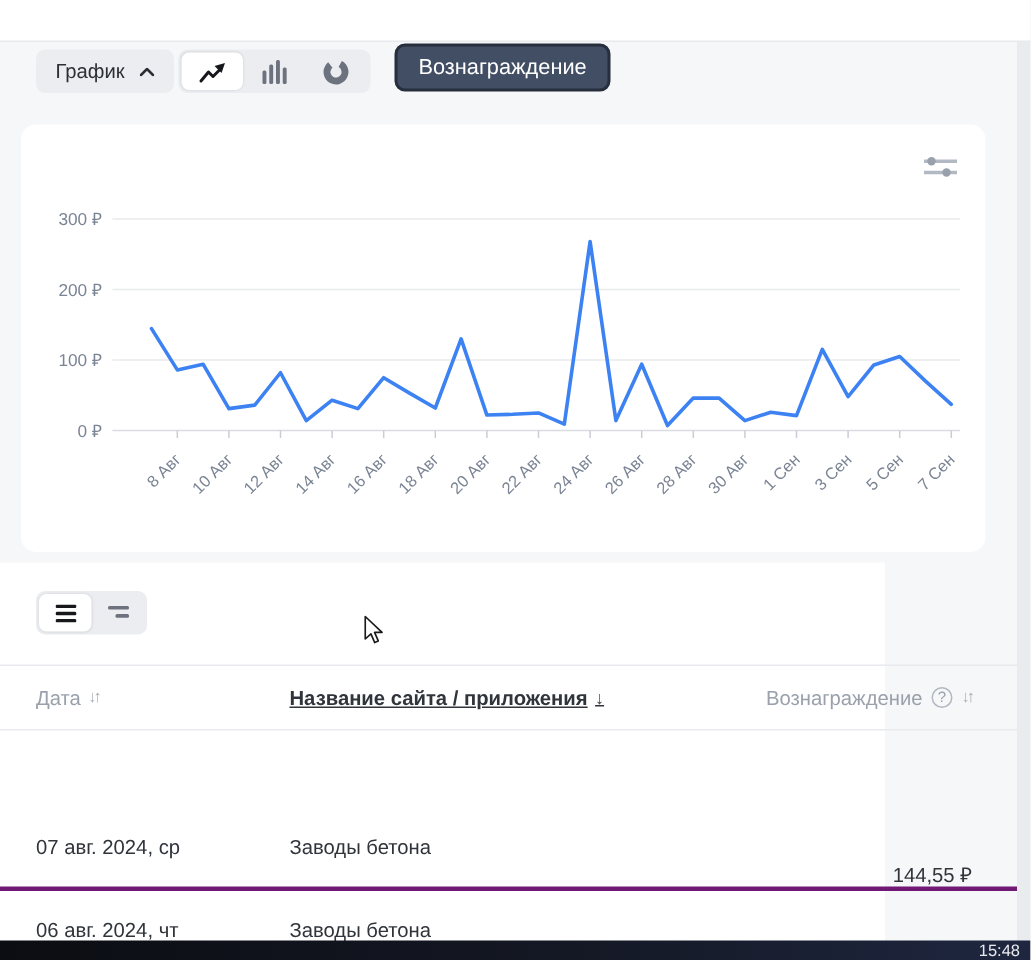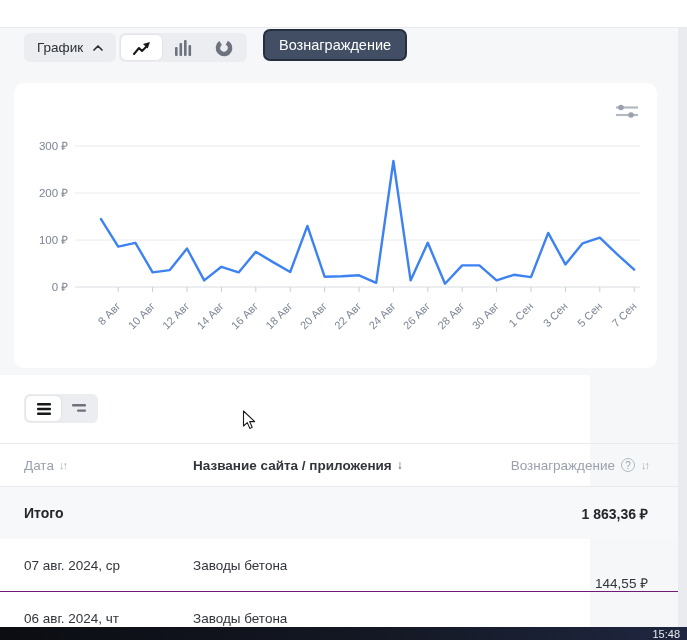--- a/index.html
+++ b/index.html
@@ -44,38 +44,38 @@
     background:#ebedf0;border-radius:6px;display:flex;align-items:center;padding:2px;box-sizing:border-box;
   }
   .view-toggle .seg{height:25px;}
 
   .thead{
     position:absolute;left:0;top:68px;width:678px;height:44px;box-sizing:border-box;
     border-top:1px solid #e8eaed;border-bottom:1px solid #e8eaed;
     display:flex;align-items:center;font-size:13.5px;
   }
   .col-date{position:absolute;left:24px;color:#9aa1ac;display:flex;align-items:center;gap:5px;}
-  .col-site{position:absolute;left:193px;color:#30343b;font-weight:bold;display:flex;align-items:center;gap:5px;}
+  .col-site{position:absolute;left:193px;color:#30343b;font-weight:bold;display:flex;align-items:center;gap:5px;text-decoration:underline;}
   .col-val{position:absolute;right:30px;color:#9aa1ac;display:flex;align-items:center;gap:6px;}
   .sort-pair{font-size:11px;color:#a9aeb8;letter-spacing:-2px;}
   .sort-single{font-size:12px;color:#4a4f57;}
   .help-badge{
     width:14px;height:14px;border:1px solid #b3b9c2;border-radius:50%;
     font-size:10px;color:#9aa1ac;display:inline-flex;align-items:center;justify-content:center;box-sizing:border-box;
   }
 
   .total-row{
     position:absolute;left:0;top:112px;width:678px;height:52px;background:#f7f8f9;
     display:flex;align-items:center;font-size:14px;font-weight:bold;color:#23262b;
   }
   .total-label{position:absolute;left:24px;}
   .total-value{position:absolute;right:30px;}
 
   .rows{position:absolute;left:0;top:164px;width:678px;}
-  .trow{position:relative;height:52px;border-bottom:1px solid #701a75;font-size:13.5px;color:#30343b;}
+  .trow{position:relative;height:52px;border-bottom:3px solid #701a75;font-size:13.5px;color:#30343b;}
   .trow .c-date{position:absolute;left:24px;top:50%;transform:translateY(-50%);}
   .trow .c-site{position:absolute;left:193px;top:50%;transform:translateY(-50%);}
   .trow .c-val{position:absolute;right:30px;top:50%;transform:translateY(-50%);margin-top:18px;}
 
   
   .taskbar{
     position:absolute;left:0;bottom:0;width:687px;height:13px;z-index:10;
     background:linear-gradient(90deg,#0b0d12 0%,#141824 55%,#1f2740 100%);
   }
   .taskbar-time{position:absolute;right:7px;top:1px;color:#e8eaee;font-size:11px;margin-left:18px;}
@@ -204,24 +204,20 @@
       <span>Название сайта / приложения</span>
       <span class="sort-single">↓</span>
     </div>
     <div class="col-val">
       <span>Вознаграждение</span>
       <span class="help-badge">?</span>
       <span class="sort-pair">↓↑</span>
     </div>
   </div>
 
-  <div class="total-row">
-    <span class="total-label">Итого</span>
-    <span class="total-value">1 863,36 ₽</span>
-  </div>
 
   <div class="rows" id="rows">
   <div class="trow">
     <div class="c-date">07 авг. 2024, ср</div>
     <div class="c-site">Заводы бетона</div>
     <div class="c-val">144,55 ₽</div>
   </div>
 
   <div class="trow">
     <div class="c-date">06 авг. 2024, чт</div>

